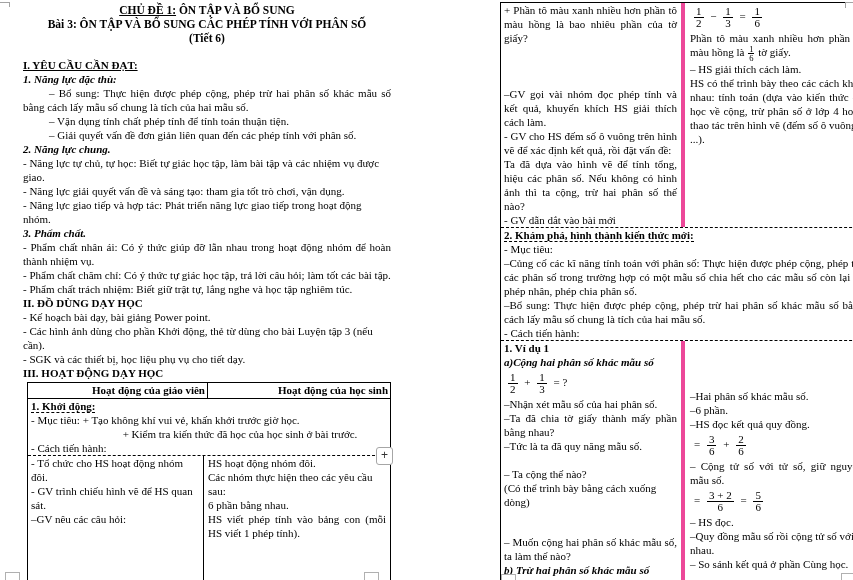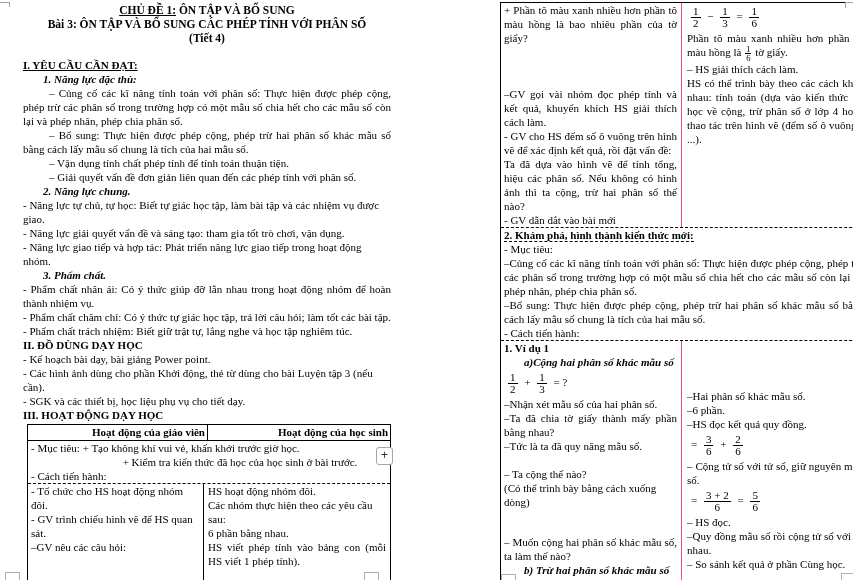--- a/index.html
+++ b/index.html
@@ -11,42 +11,42 @@
   }
   .page{position:absolute;top:0;height:580px;background:#fff;overflow:hidden;padding-left:20px;}
   .page-left{left:0;width:410px;}
   .page-right{left:420px;width:433px;}
   .content-l{padding:3px 0 0 3px;width:368px;}
   p{margin:0;}
   .line{min-height:14px;}
   .blank{min-height:13px;}
   .center{text-align:center;}
   .b{font-weight:bold;}
-  .bi{font-weight:bold;font-style:italic;margin-left:20px;}
+  .bi{font-weight:bold;font-style:italic;}
   .u{text-decoration:underline;}
   .just{text-align:justify;}
   .indent{text-indent:26px;}
   .kd-indent{padding-left:62px;text-align:center;}
   .dash-u{border-bottom:1px dashed #000;}
   
   .tbl{width:362px;margin:2px 0 0 4px;border:1px solid #000;border-bottom:1px dashed #000;}
   .thead{display:flex;border-bottom:1px solid #000;font-weight:bold;text-align:right;line-height:13px;}
   .th-l{width:175px;border-right:1px solid #000;padding:1px 2px;}
   .th-r{flex:1;padding:1px 2px;}
   .row-full{border-bottom:1px dashed #000;padding:0 3px;}
   .row-split{display:flex;}
   .cell-l{width:168px;border-right:1px solid #000;padding:0 4px 0 3px;}
   .cell-r{flex:1;padding:0 4px;}
   .l-row2{min-height:142px;}
   
   .tbl2{width:366px;margin:2px 0 0 60px;border:1px solid #000;border-bottom:1px dashed #000;}
   .rowA{display:flex;border-bottom:1px dashed #000;min-height:166px;}
   .rowB{border-bottom:1px dashed #000;padding:0 3px;min-height:108px;}
   .rowC{display:flex;min-height:284px;}
-  .cell-l2{width:173px;border-right:1px solid #ec4899;padding:0 4px 0 3px;}
+  .cell-l2{width:173px;border-right:4px solid #ec4899;padding:0 4px 0 3px;}
   .cell-r2{flex:1;padding:0 4px 0 5px;}
   .spacer48{height:48px;}
   
   .eq{margin:3px 0 2px 2px;white-space:nowrap;}
   .frac{display:inline-block;vertical-align:middle;text-align:center;margin:0 2px;}
   .frac .fn{display:block;border-bottom:1px solid #000;padding:0 2px;line-height:11px;}
   .frac .fd{display:block;line-height:11px;padding:0 2px;}
   .op{margin:0 2px;}
   .ifrac{display:inline-block;vertical-align:middle;text-align:center;font-size:8.5px;margin:0 1px;}
   .ifrac .fn{display:block;border-bottom:1px solid #000;padding:0 1px;line-height:8px;}
@@ -65,25 +65,24 @@
   .cm-tr{left:845px;top:2px;width:8px;height:5px;border-top-width:1px;border-left-width:1px;}
   .bm{position:absolute;width:13px;height:9px;background:#fff;border:1px solid #b0b0b0;}
 </style>
 </head>
 <body>
 
 <div class="page page-left">
   <div class="content-l">
     <p class="line center b title"><span class="u">CHỦ ĐỀ 1:</span><span> ÔN TẬP VÀ BỔ SUNG</span></p>
     <p class="line center b title">Bài 3: ÔN TẬP VÀ BỔ SUNG CÁC PHÉP TÍNH VỚI PHÂN SỐ</p>
-    <p class="line center b title">(Tiết 4)</p>
+    <p class="line center b title">(Tiết 6)</p>
     <p class="blank"></p>
     <p class="line b u">I. YÊU CẦU CẦN ĐẠT:</p>
     <p class="line bi">1. Năng lực đặc thù:</p>
-    <p class="line just indent">– Củng cố các kĩ năng tính toán với phân số: Thực hiện được phép cộng, phép trừ các phân số trong trường hợp có một mẫu số chia hết cho các mẫu số còn lại và phép nhân, phép chia phân số.</p>
     <p class="line just indent">– Bổ sung: Thực hiện được phép cộng, phép trừ hai phân số khác mẫu số bằng cách lấy mẫu số chung là tích của hai mẫu số.</p>
     <p class="line indent">– Vận dụng tính chất phép tính để tính toán thuận tiện.</p>
     <p class="line indent">– Giải quyết vấn đề đơn giản liên quan đến các phép tính với phân số.</p>
     <p class="line bi">2. Năng lực chung.</p>
     <p class="line">- Năng lực tự chủ, tự học: Biết tự giác học tập, làm bài tập và các nhiệm vụ được giao.</p>
     <p class="line">- Năng lực giải quyết vấn đề và sáng tạo: tham gia tốt trò chơi, vận dụng.</p>
     <p class="line">- Năng lực giao tiếp và hợp tác: Phát triển năng lực giao tiếp trong hoạt động nhóm.</p>
     <p class="line bi">3. Phẩm chất.</p>
     <p class="line just">- Phẩm chất nhân ái: Có ý thức giúp đỡ lẫn nhau trong hoạt động nhóm để hoàn thành nhiệm vụ.</p>
     <p class="line">- Phẩm chất chăm chỉ: Có ý thức tự giác học tập, trả lời câu hỏi; làm tốt các bài tập.</p>
@@ -93,20 +92,21 @@
     <p class="line">- Các hình ảnh dùng cho phần Khởi động, thẻ từ dùng cho bài Luyện tập 3 (nếu cần).</p>
     <p class="line">- SGK và các thiết bị, học liệu phụ vụ cho tiết dạy.</p>
     <p class="line b">III. HOẠT ĐỘNG DẠY HỌC</p>
 
     <div class="tbl">
       <div class="thead">
         <div class="th-l">Hoạt động của giáo viên</div>
         <div class="th-r">Hoạt động của học sinh</div>
       </div>
       <div class="row-full">
+        <p class="line"><span class="b dash-u">1. Khởi động:</span></p>
         <p class="line">- Mục tiêu: + Tạo không khí vui vẻ, khấn khởi trước giờ học.</p>
         <p class="line kd-indent">+ Kiểm tra kiến thức đã học của học sinh ở bài trước.</p>
         <p class="line">- Cách tiến hành:</p>
       </div>
       <div class="row-split l-row2">
         <div class="cell-l">
           <p class="line">- Tổ chức cho HS hoạt động nhóm đôi.</p>
           <p class="line">- GV trình chiếu hình vẽ để HS quan sát.</p>
           <p class="line">–GV nêu các câu hỏi:</p>
           <p class="line"></p>

